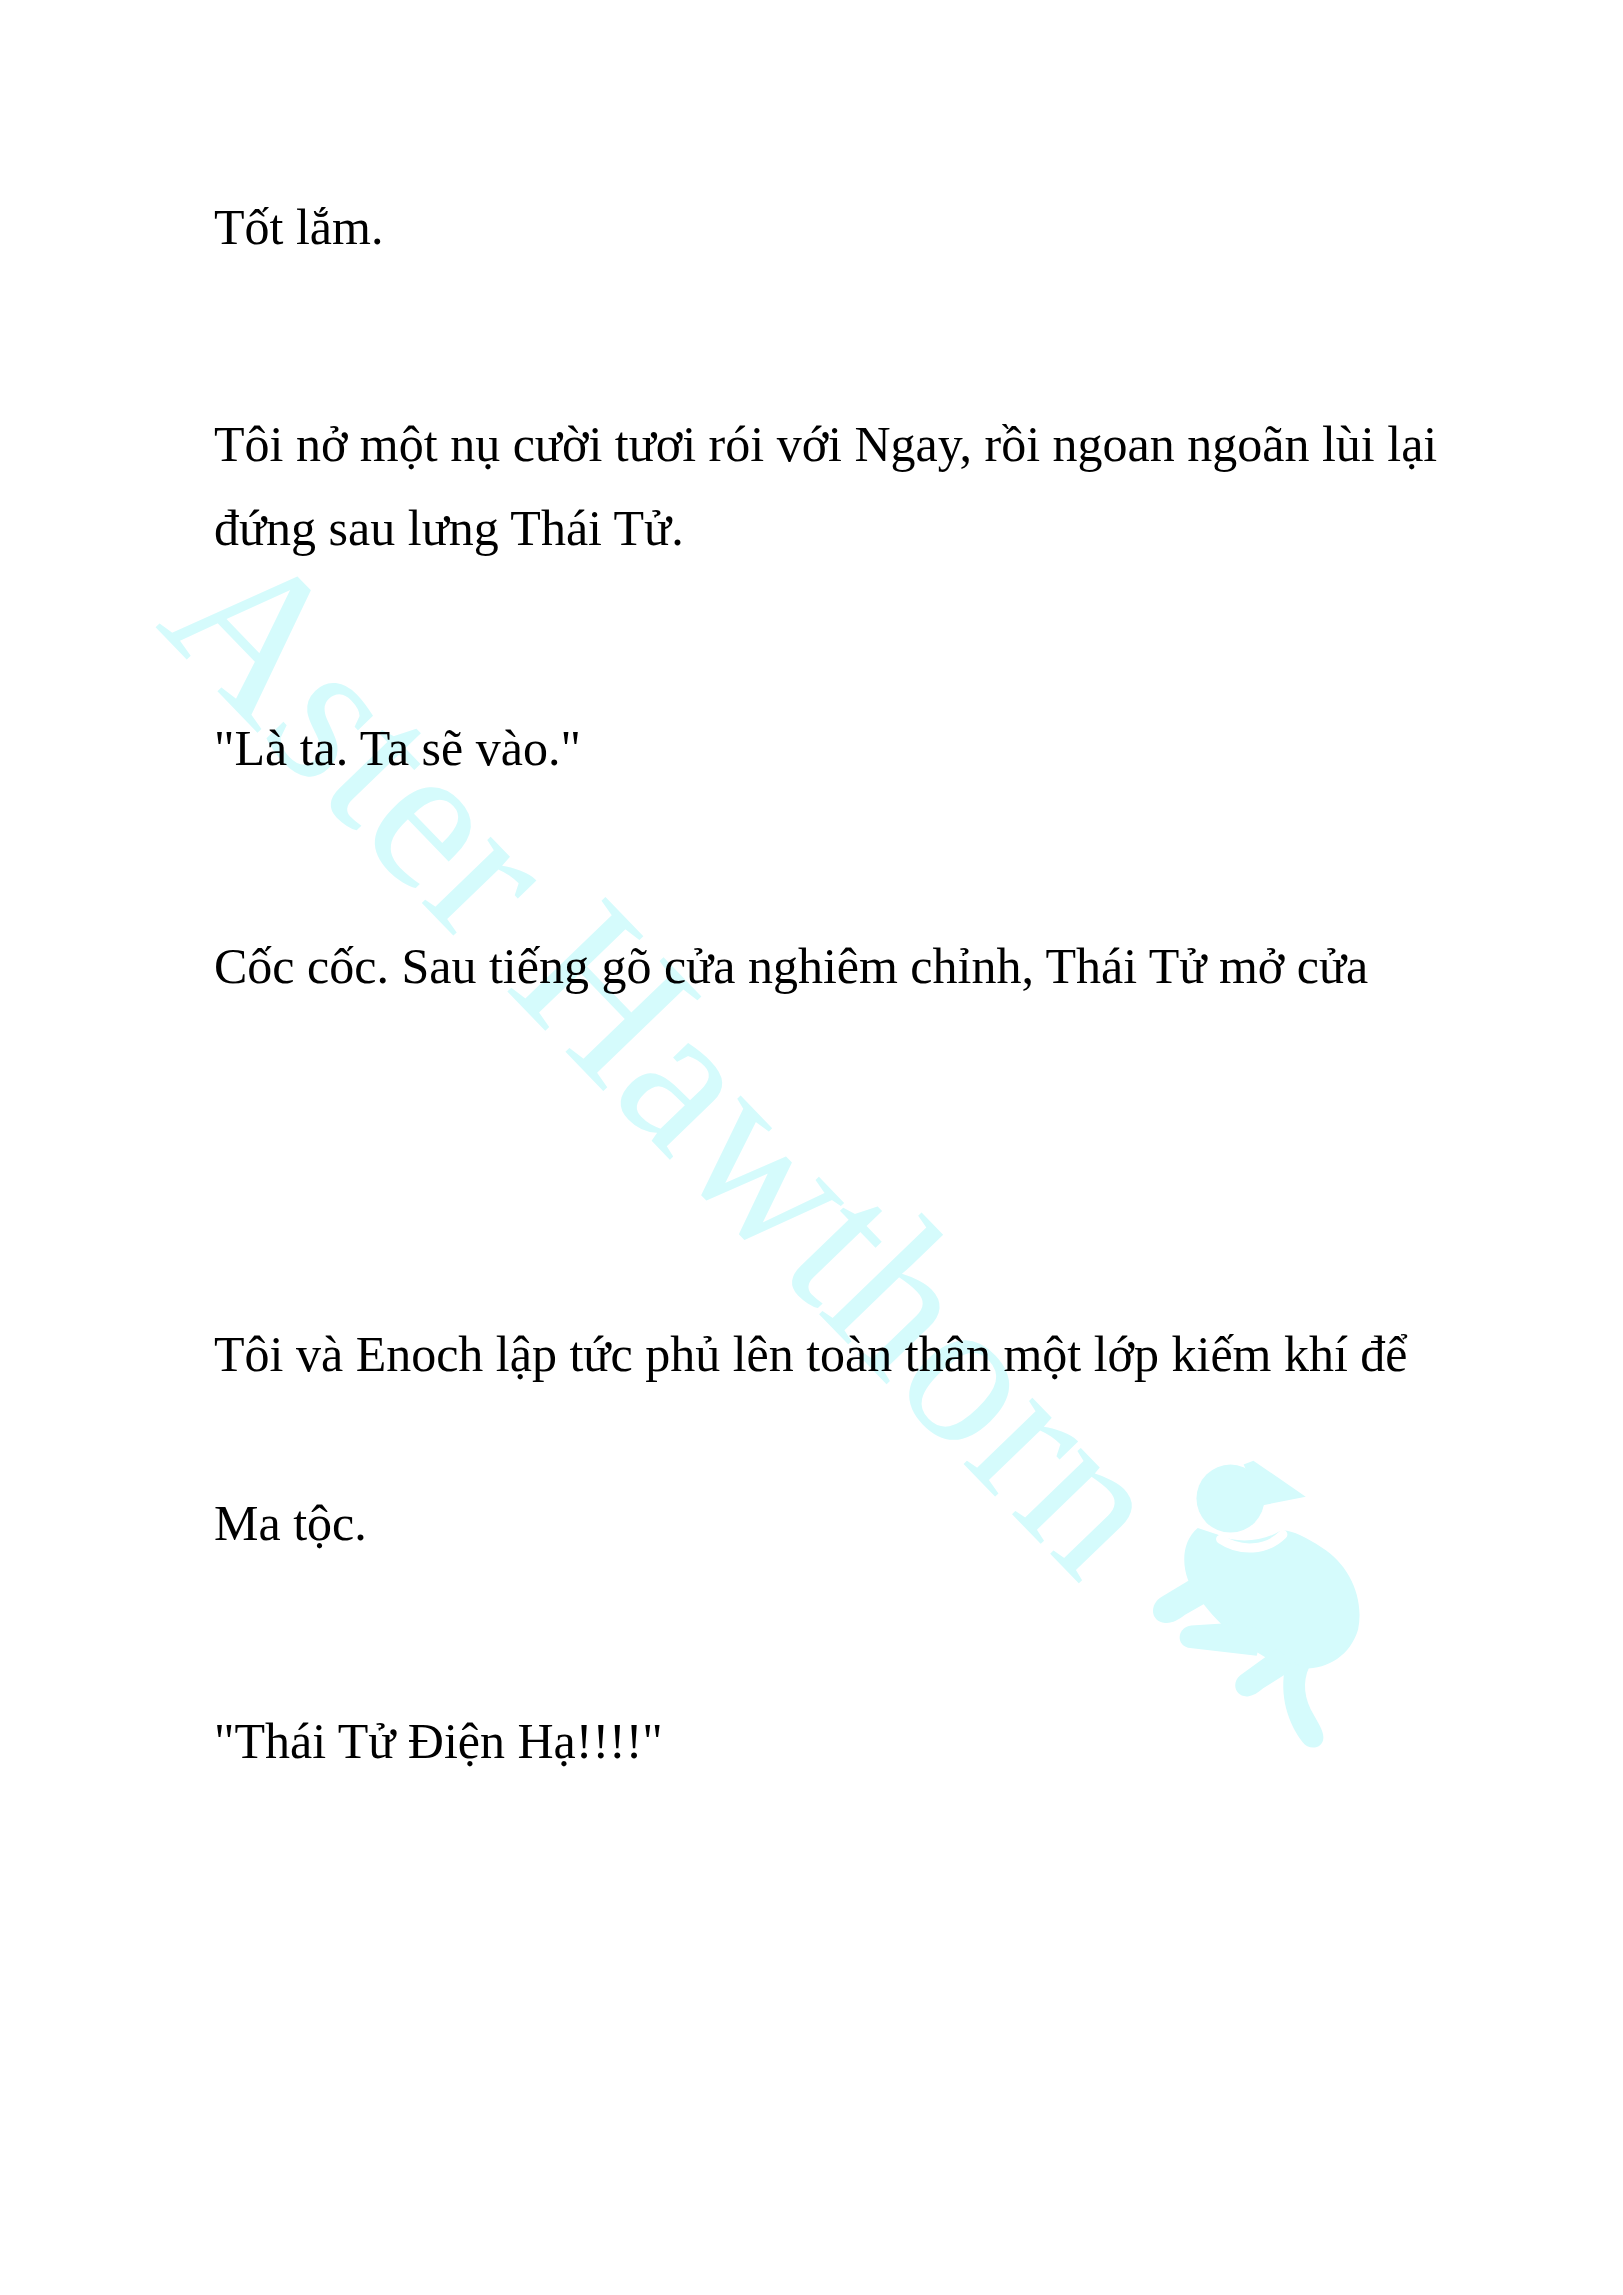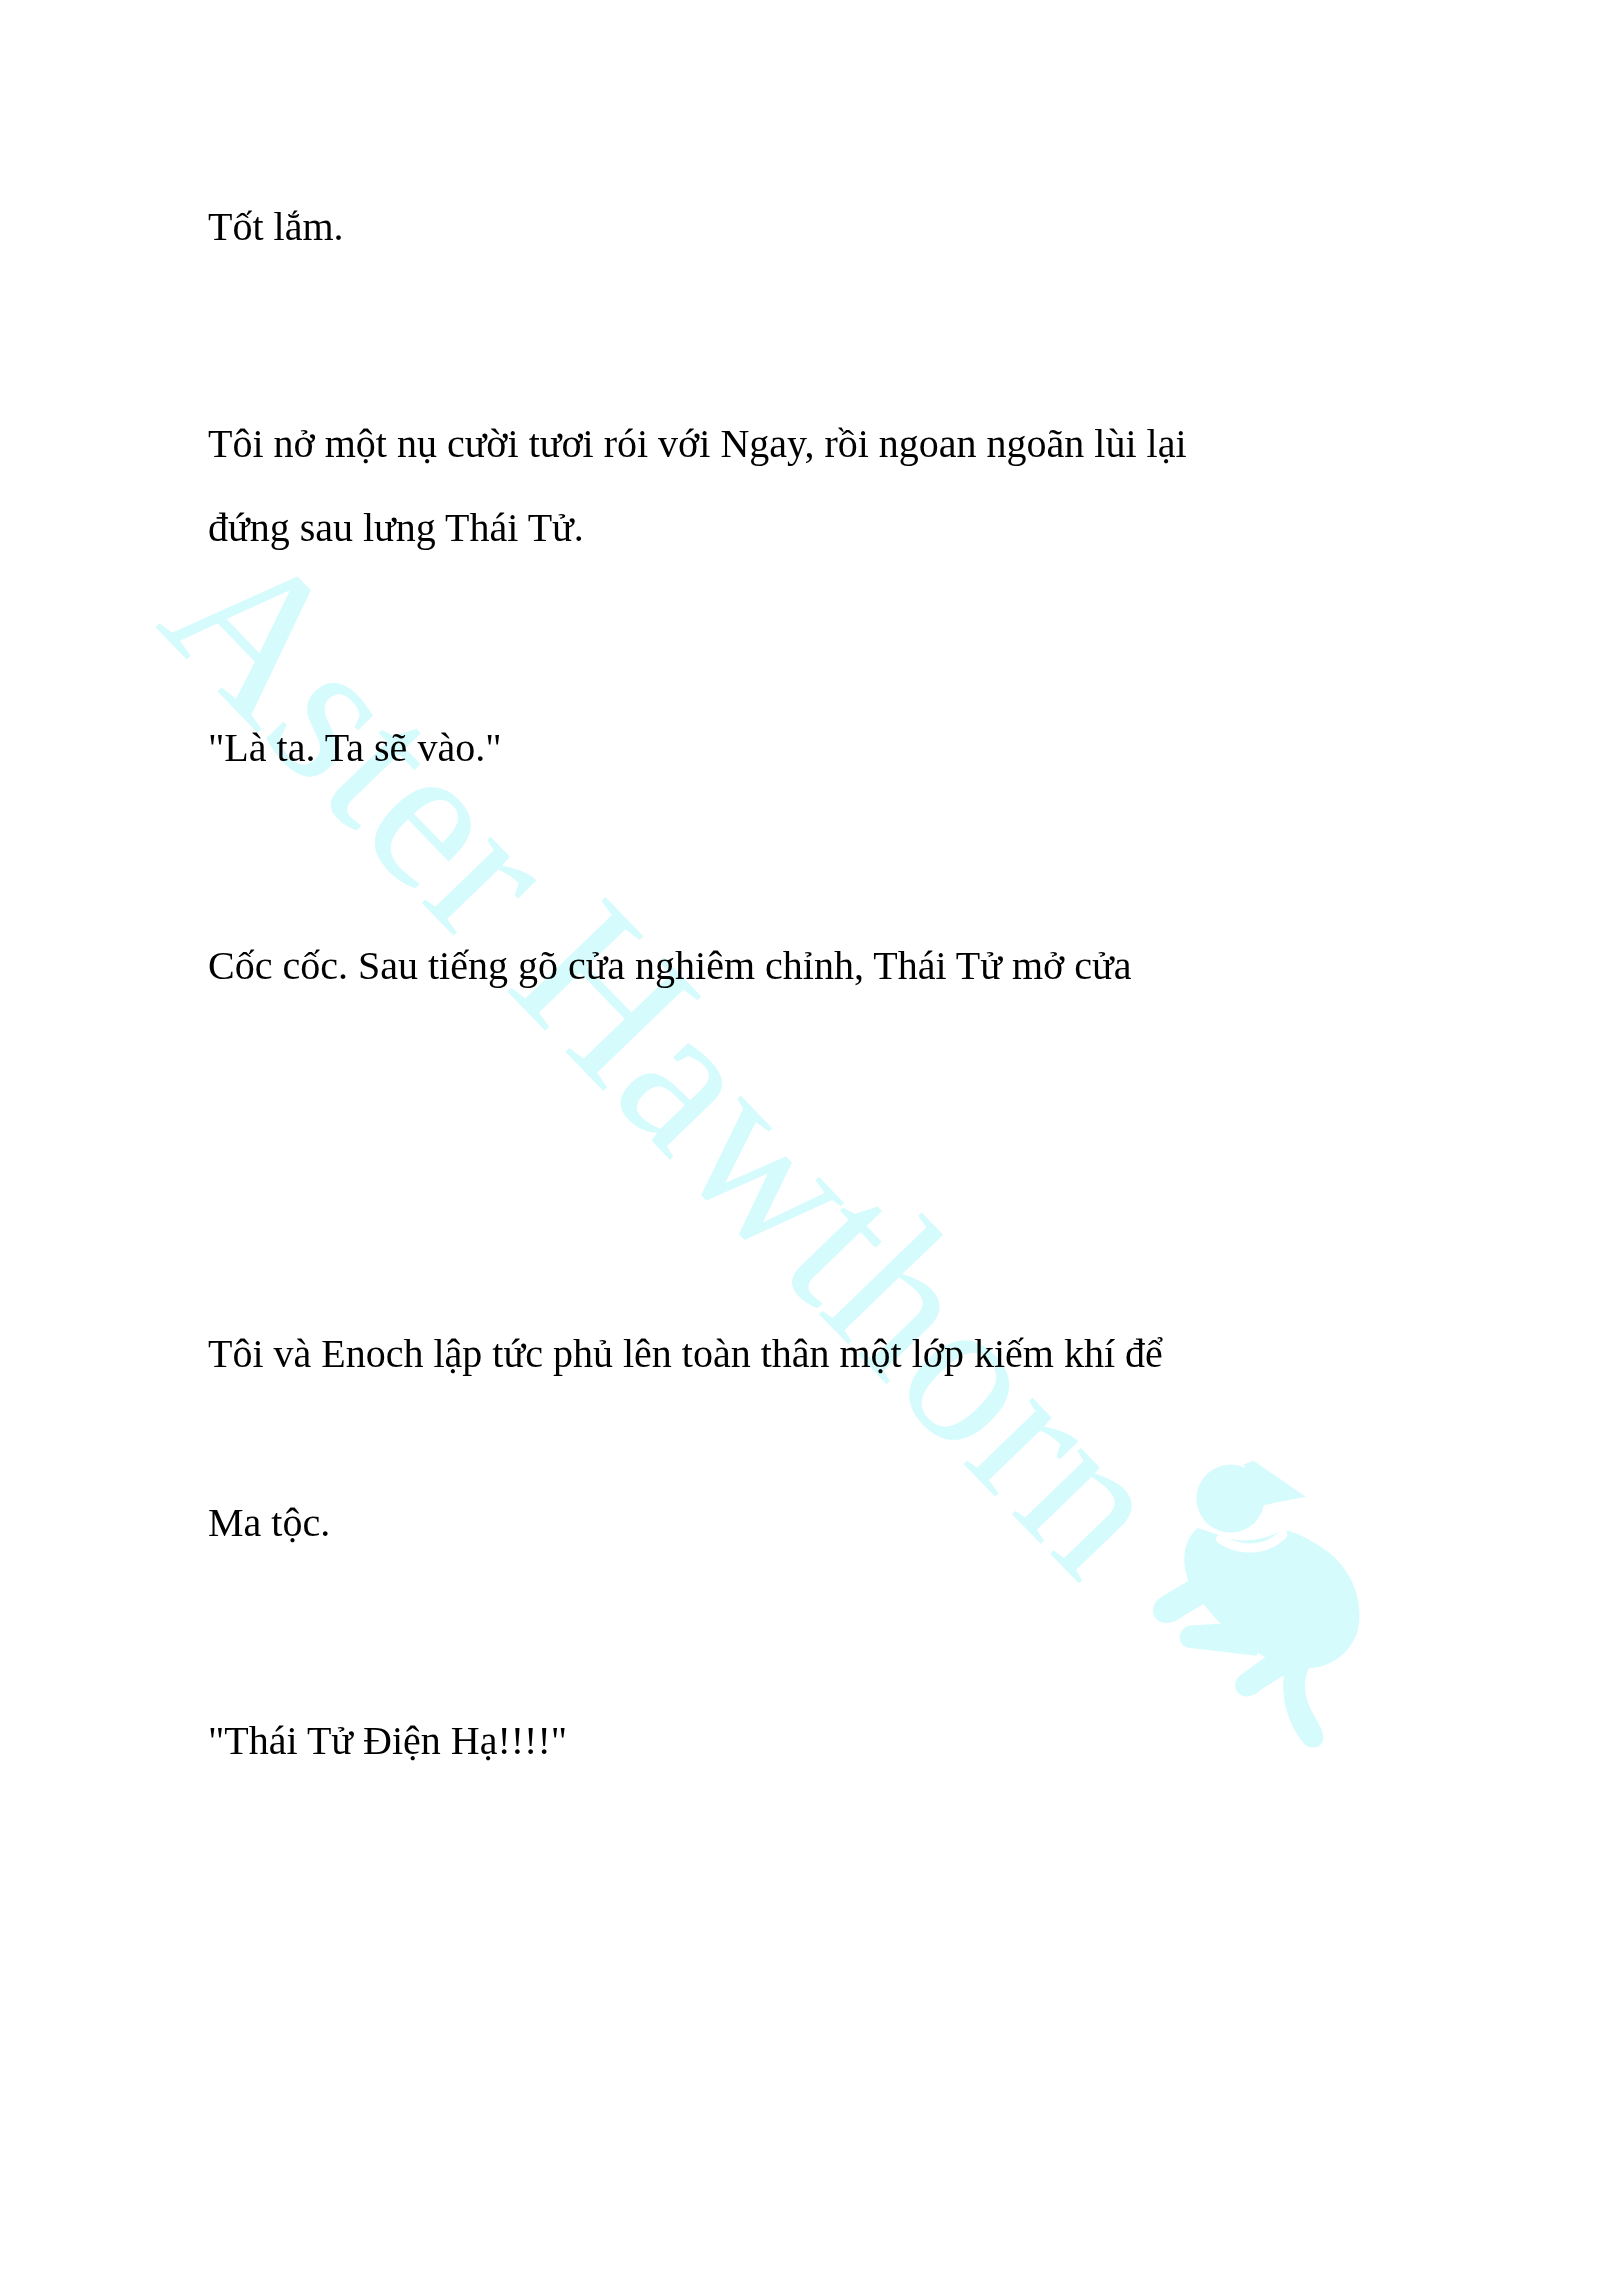--- a/index.html
+++ b/index.html
@@ -37,24 +37,24 @@
     .watermark-cat {
       position: absolute;
       left: 0; top: 0;
       width: 1624px;
       height: 2295px;
       z-index: 0;
       pointer-events: none;
     }
     .text-line {
       position: absolute;
-      left: 208px;
+      left: 214px;
       height: 84px;
       line-height: 84px;
-      font-size: 40px;
+      font-size: 50px;
       color: #000000;
       white-space: nowrap;
       z-index: 1;
     }
   </style>
 </head>
 <body>
 
 <div class="page">
 

